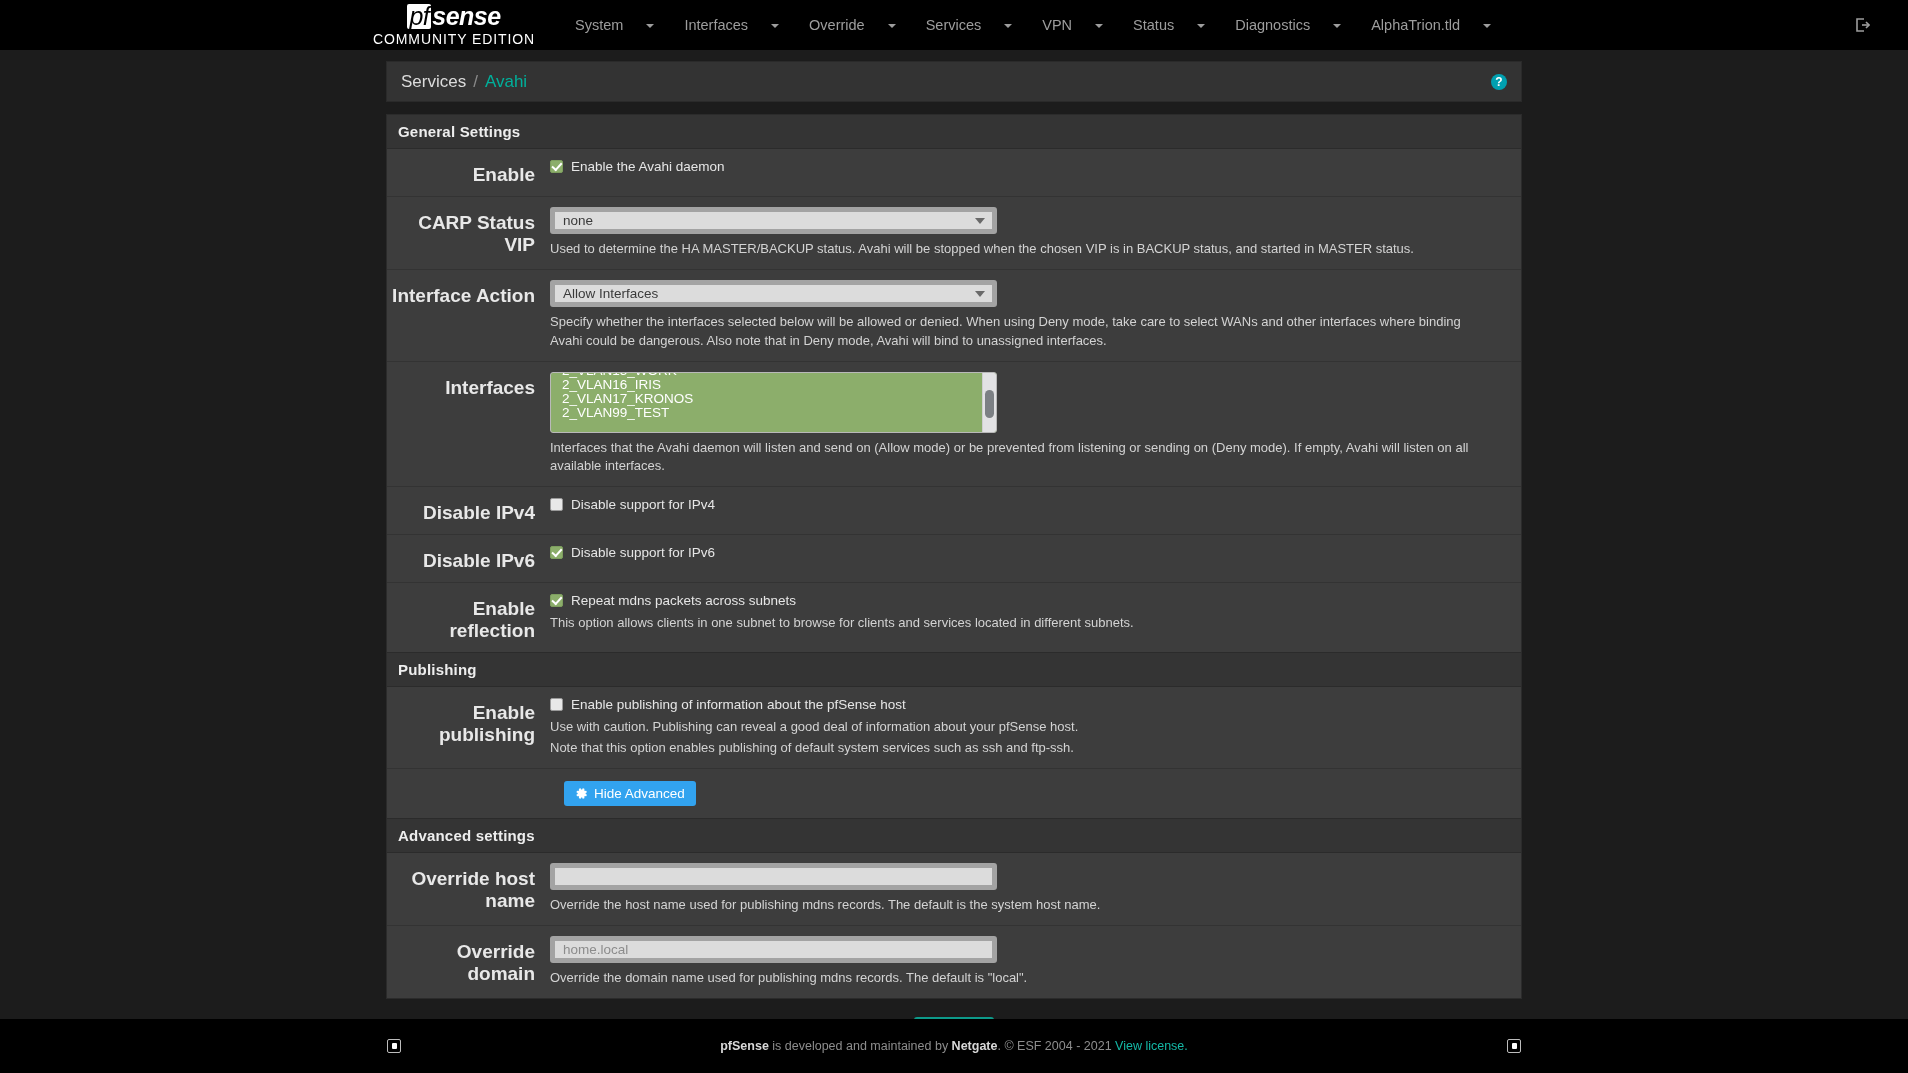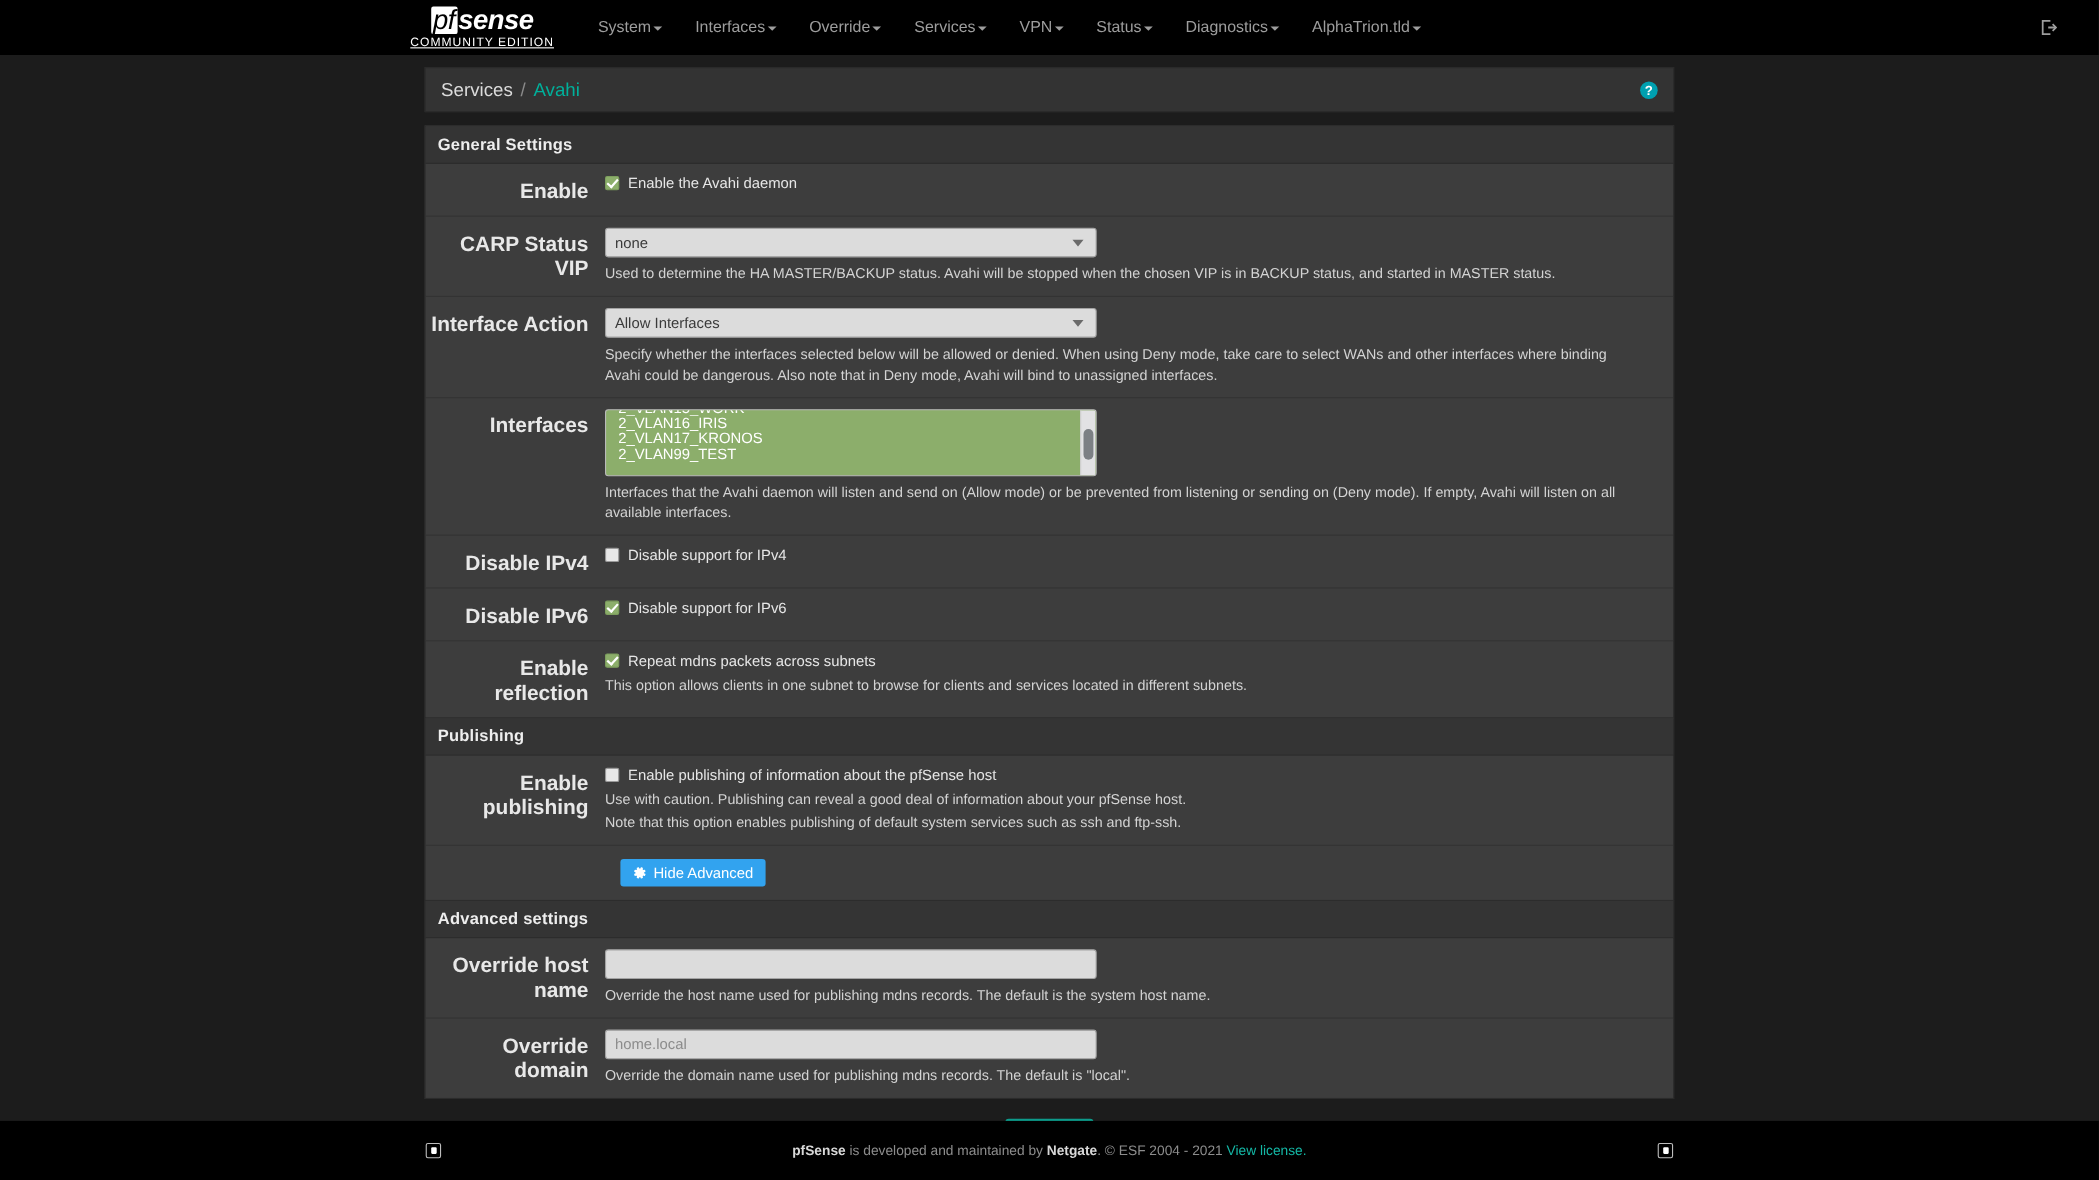--- a/index.html
+++ b/index.html
@@ -38,41 +38,40 @@
   .brand-pf {
     background: #ffffff;
     color: #000000;
     padding: 0 2px;
     font-style: italic;
     font-weight: normal;
     border-radius: 2px;
     margin-right: 1px;
   }
   .brand-sub {
-    font-size: 11px;
+    font-size: 14px;
     letter-spacing: 0.9px;
     color: #ffffff;
     font-weight: normal;
     margin-top: 3px;
-    text-decoration: underline;
   }
   .navmenu {
     display: flex;
     align-items: center;
     margin-left: 25px;
   }
   .navitem {
     color: #9d9d9d;
     font-size: 14.5px;
     padding: 6px 15px;
     cursor: pointer;
     white-space: nowrap;
     display: flex;
     align-items: center;
-    gap: 2px;
+    gap: 23px;
   }
   .caret {
     width: 0; height: 0;
     border-left: 4px solid transparent;
     border-right: 4px solid transparent;
     border-top: 4px solid #9d9d9d;
     display: inline-block;
     margin-top: 2px;
   }
   .logout {
@@ -162,21 +161,21 @@
     margin-top: 6px;
     line-height: 1.45;
     max-width: 935px;
   }
 
   
   select.form-control, input.form-control {
     width: 447px;
     height: 27px;
     background: #dcdcdc;
-    border: 1px solid #a3a3a3;
+    border: 5px solid #a3a3a3;
     border-radius: 3px;
     color: #3a3a3a;
     font-size: 13.5px;
     font-family: "Liberation Sans", sans-serif;
     padding: 0 8px;
     -webkit-appearance: none;
     appearance: none;
     cursor: pointer;
   }
   .select-wrap { position: relative; display: inline-block; }

